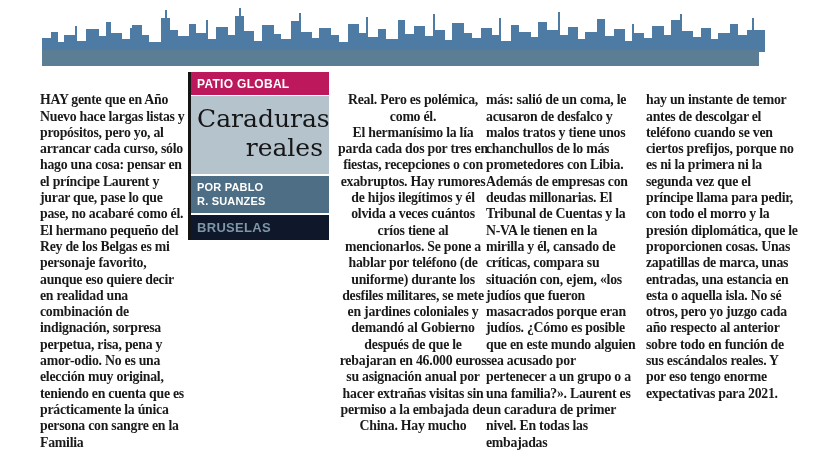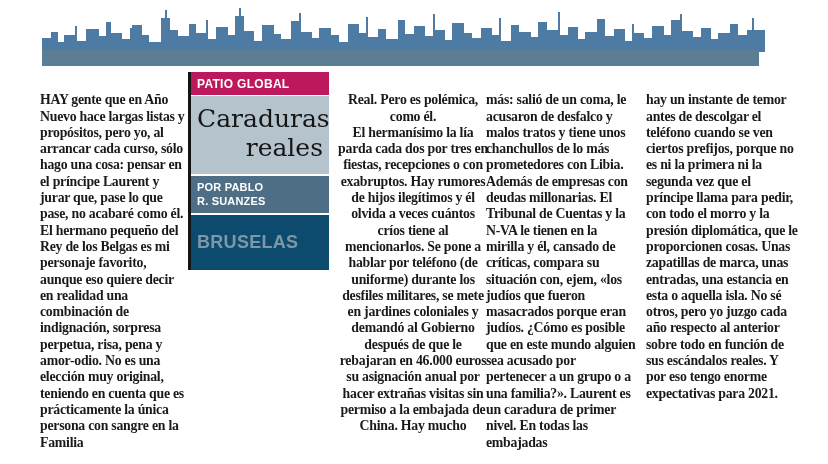--- a/index.html
+++ b/index.html
@@ -25,23 +25,23 @@
   .kicker{background:#be185d;color:#ffffff;
           font-family:"Liberation Sans",sans-serif;font-weight:bold;
           font-size:12px;letter-spacing:0.3px;padding:5px 6px 4px;}
   .headline{background:#b5c3cd;color:#161616;
             font-family:"DejaVu Serif",serif;font-weight:normal;
             font-size:25px;line-height:29px;padding:8px 6px 12px;margin-top:1px;text-align:right;}
   .byline{background:#4d6e84;color:#ffffff;
           font-family:"Liberation Sans",sans-serif;font-weight:bold;
           font-size:11px;line-height:14px;padding:4px 6px 5px;margin-top:2px;
           white-space:pre-line;letter-spacing:0.2px;}
-  .location{background:#0c4a6e;color:#7d97a8;
+  .location{background:#0f172a;color:#7d97a8;
             font-family:"Liberation Sans",sans-serif;font-weight:bold;
-            font-size:18px;padding:17px 6px;margin-top:2px;letter-spacing:0.3px;}
+            font-size:13px;padding:5px 6px;margin-top:2px;letter-spacing:0.3px;}
 </style>
 </head>
 <body>
 
 <div class="page">
 
   <div class="skyline">
     <svg id="skyline-svg" width="723" height="58" viewBox="0 0 723 58" xmlns="http://www.w3.org/2000/svg">
       <g id="buildings">
           <rect x="0" y="30" width="9" height="14" fill="#4d7ba4"></rect>

